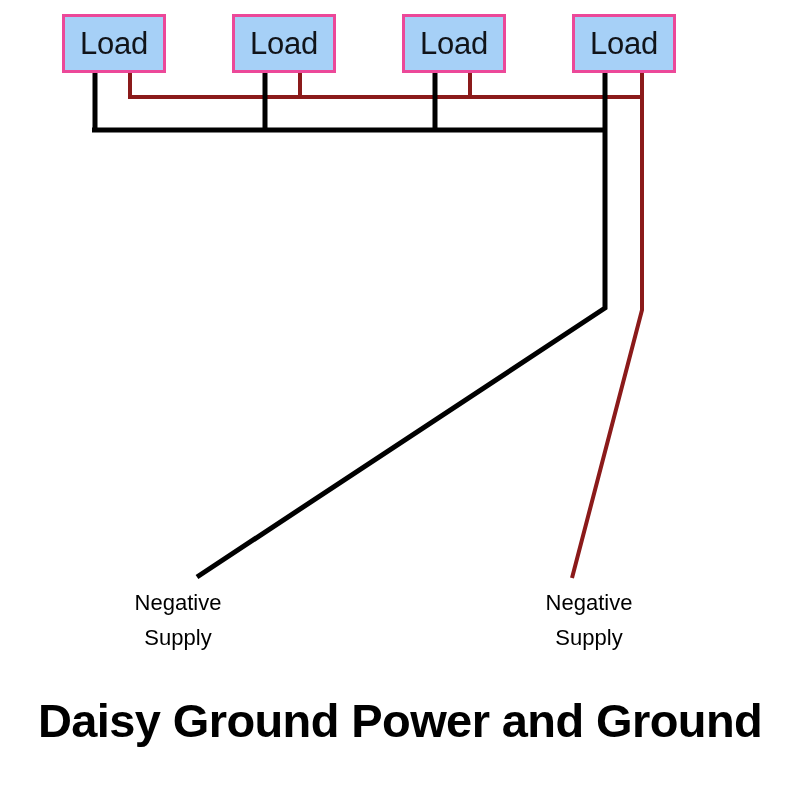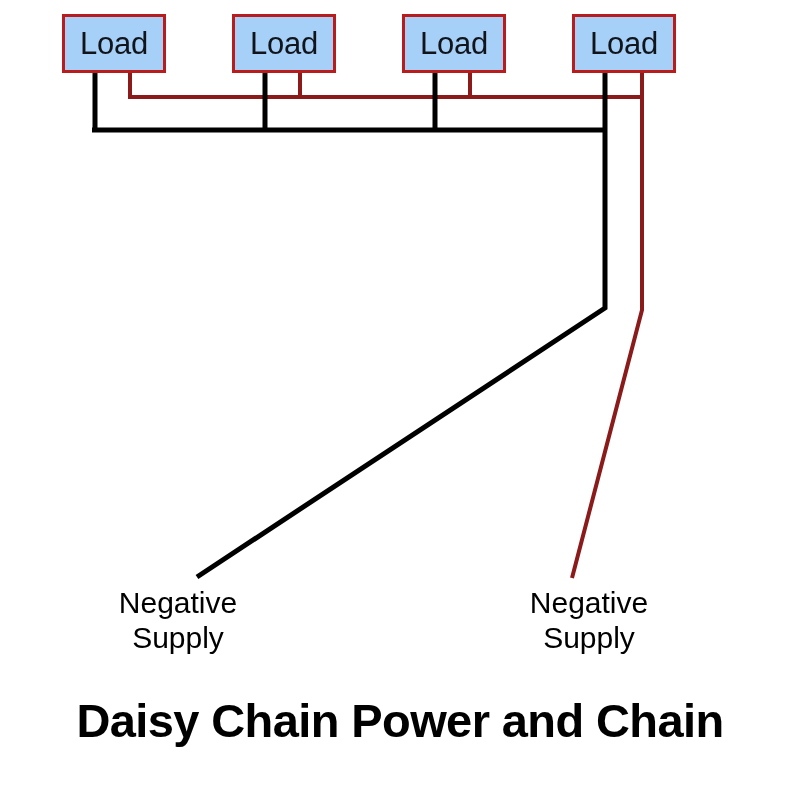--- a/index.html
+++ b/index.html
@@ -25,37 +25,37 @@
     top: 0;
     width: 800px;
     height: 800px;
   }
   .load-box {
     position: absolute;
     box-sizing: border-box;
     width: 104px;
     height: 59px;
     background: #a6d0f7;
-    border: 3px solid #b91c1c;
+    border: 3px solid #ec4899;
     display: flex;
     align-items: center;
     justify-content: center;
   }
   .load-label {
     font-family: "Liberation Sans", sans-serif;
     font-size: 31px;
     line-height: 1;
     color: #11141a;
     letter-spacing: -0.2px;
     user-select: none;
   }
   .supply-label {
     position: absolute;
     font-family: "Liberation Sans", sans-serif;
-    font-size: 30px;
+    font-size: 22px;
     line-height: 35px;
     color: #000000;
     text-align: center;
     white-space: nowrap;
     user-select: none;
   }
   .supply-label .ln {
     display: block;
   }
   #caption-block {
@@ -134,16 +134,16 @@
     <span class="ln">Negative</span>
     <span class="ln">Supply</span>
   </div>
 
   <div class="supply-label" style="left:489px; top:585px; width:200px;">
     <span class="ln">Negative</span>
     <span class="ln">Supply</span>
   </div>
 
   <div id="caption-block">
-    <div id="diagram-title">Daisy Chain Power and Chain</div>
+    <div id="diagram-title">Daisy Ground Power and Ground</div>
   </div>
 
 </div>
 
 </body></html>

